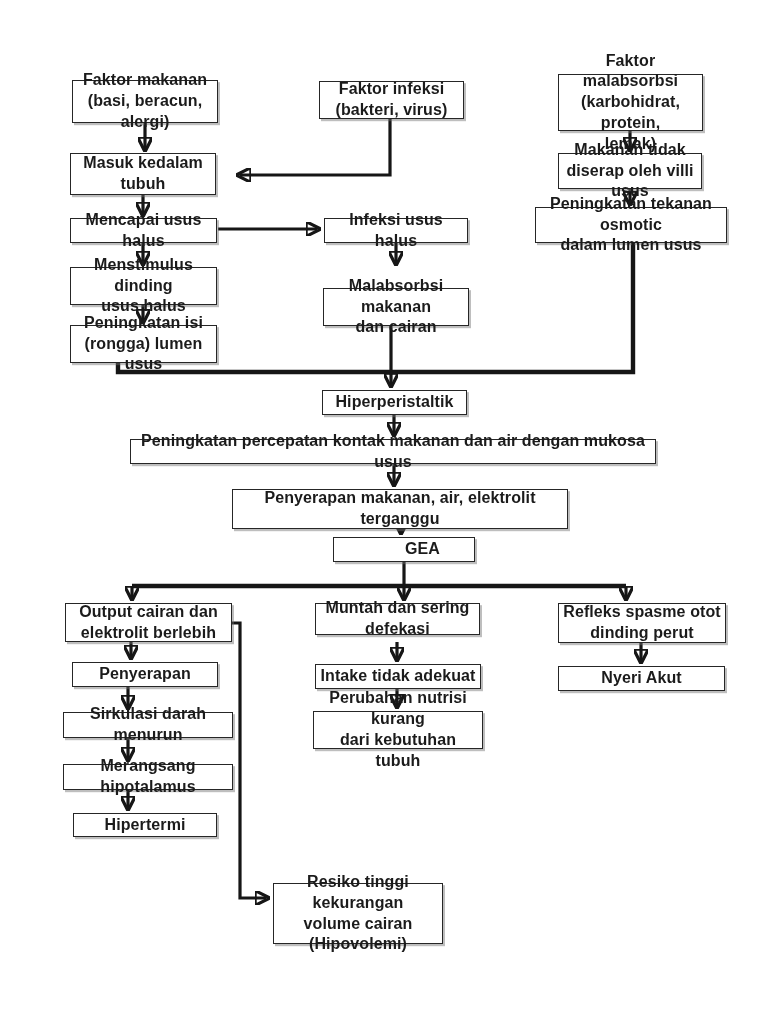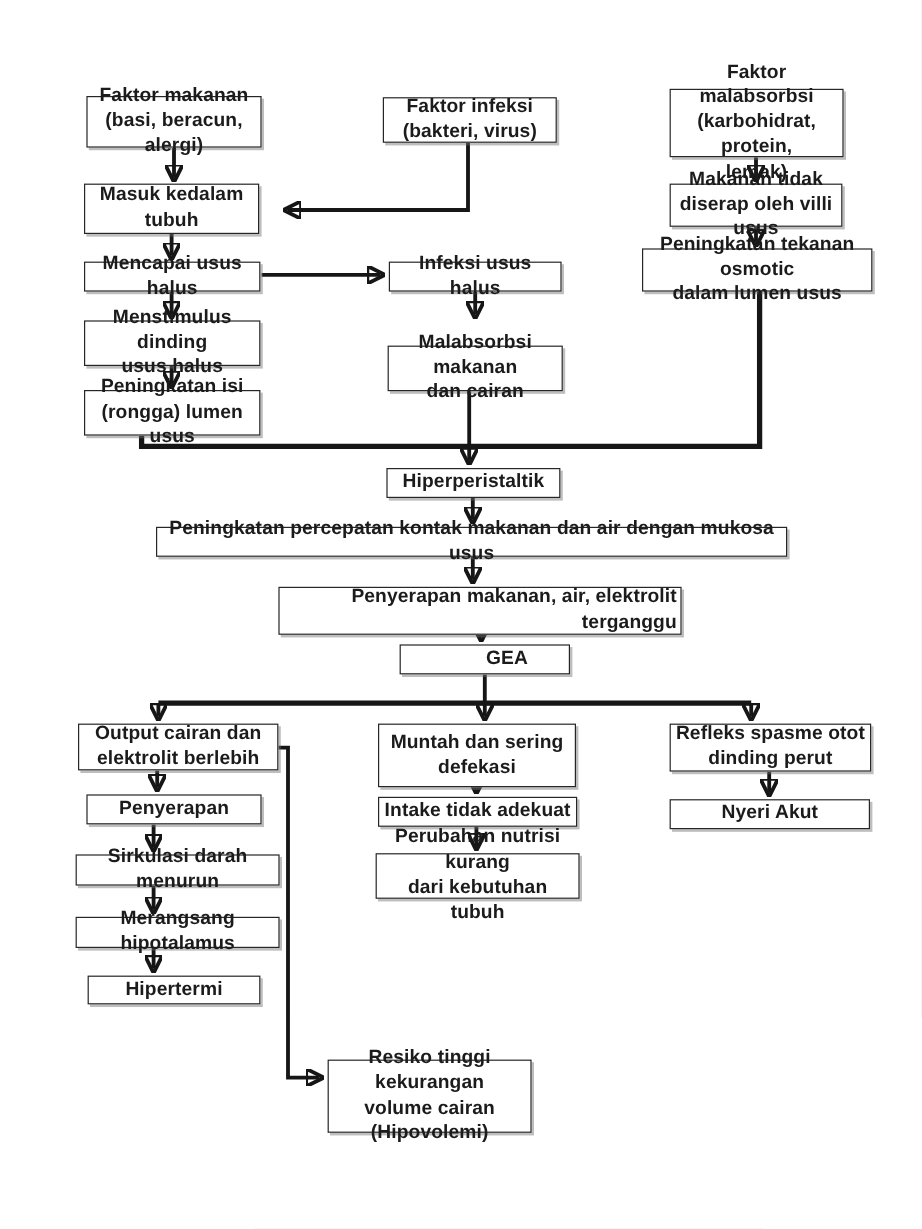--- a/index.html
+++ b/index.html
@@ -96,26 +96,26 @@
   <div class="node" style="left:70px;  top:267px; width:147px; height:38px;">Menstimulus dinding
 usus halus</div>
   <div class="node" style="left:323px; top:267px; width:146px; height:38px;margin-top:21px;">Malabsorbsi makanan
 dan cairan</div>
 
   <div class="node" style="left:322px; top:390px; width:145px; height:25px;">Hiperperistaltik</div>
 
   <div class="node" style="left:70px;  top:325px; width:147px; height:38px;">Peningkatan isi
 (rongga) lumen usus</div>
   <div class="node" style="left:130px; top:439px; width:526px; height:25px;">Peningkatan percepatan kontak makanan dan air dengan mukosa usus</div>
-  <div class="node" style="left:232px; top:489px; width:336px; height:40px;text-align:right;">Penyerapan makanan, air, elektrolit terganggu</div>
+  <div class="node" style="left:232px; top:489px; width:336px; height:40px;">Penyerapan makanan, air, elektrolit terganggu</div>
   <div class="node" style="left:333px; top:537px; width:142px; height:25px;padding-left:40px;">GEA</div>
 
   <div class="node" style="left:65px;  top:603px; width:167px; height:39px;">Output cairan dan
 elektrolit berlebih</div>
-  <div class="node" style="left:315px; top:603px; width:165px; height:53px;">Muntah dan sering
+  <div class="node" style="left:315px; top:603px; width:165px; height:32px;">Muntah dan sering
 defekasi</div>
   <div class="node" style="left:558px; top:603px; width:168px; height:40px;">Refleks spasme otot
 dinding perut</div>
 
   <div class="node" style="left:72px;  top:662px; width:146px; height:25px;">Penyerapan</div>
   <div class="node" style="left:315px; top:664px; width:166px; height:25px;">Intake tidak adekuat</div>
   <div class="node" style="left:558px; top:666px; width:167px; height:25px;">Nyeri Akut</div>
 
   <div class="node" style="left:63px;  top:712px; width:170px; height:26px;">Sirkulasi darah menurun</div>
   <div class="node" style="left:313px; top:711px; width:170px; height:38px;">Perubahan nutrisi kurang

